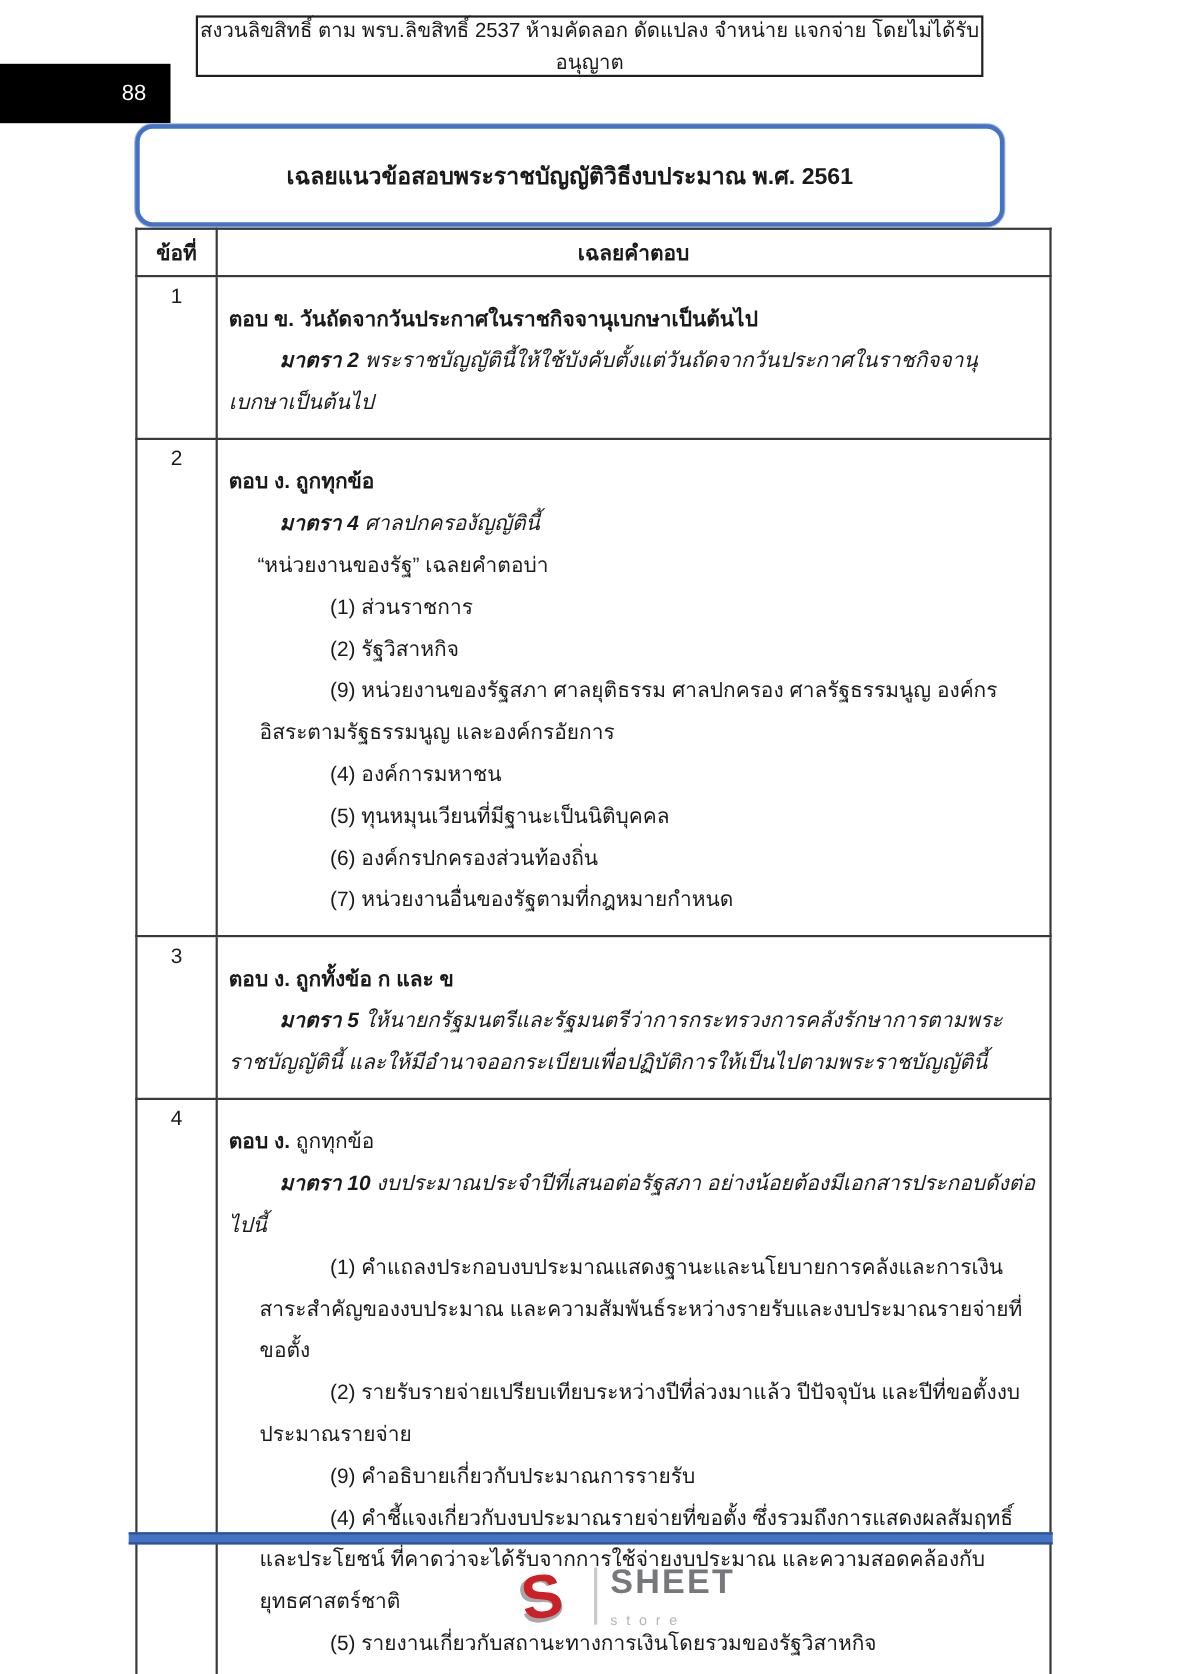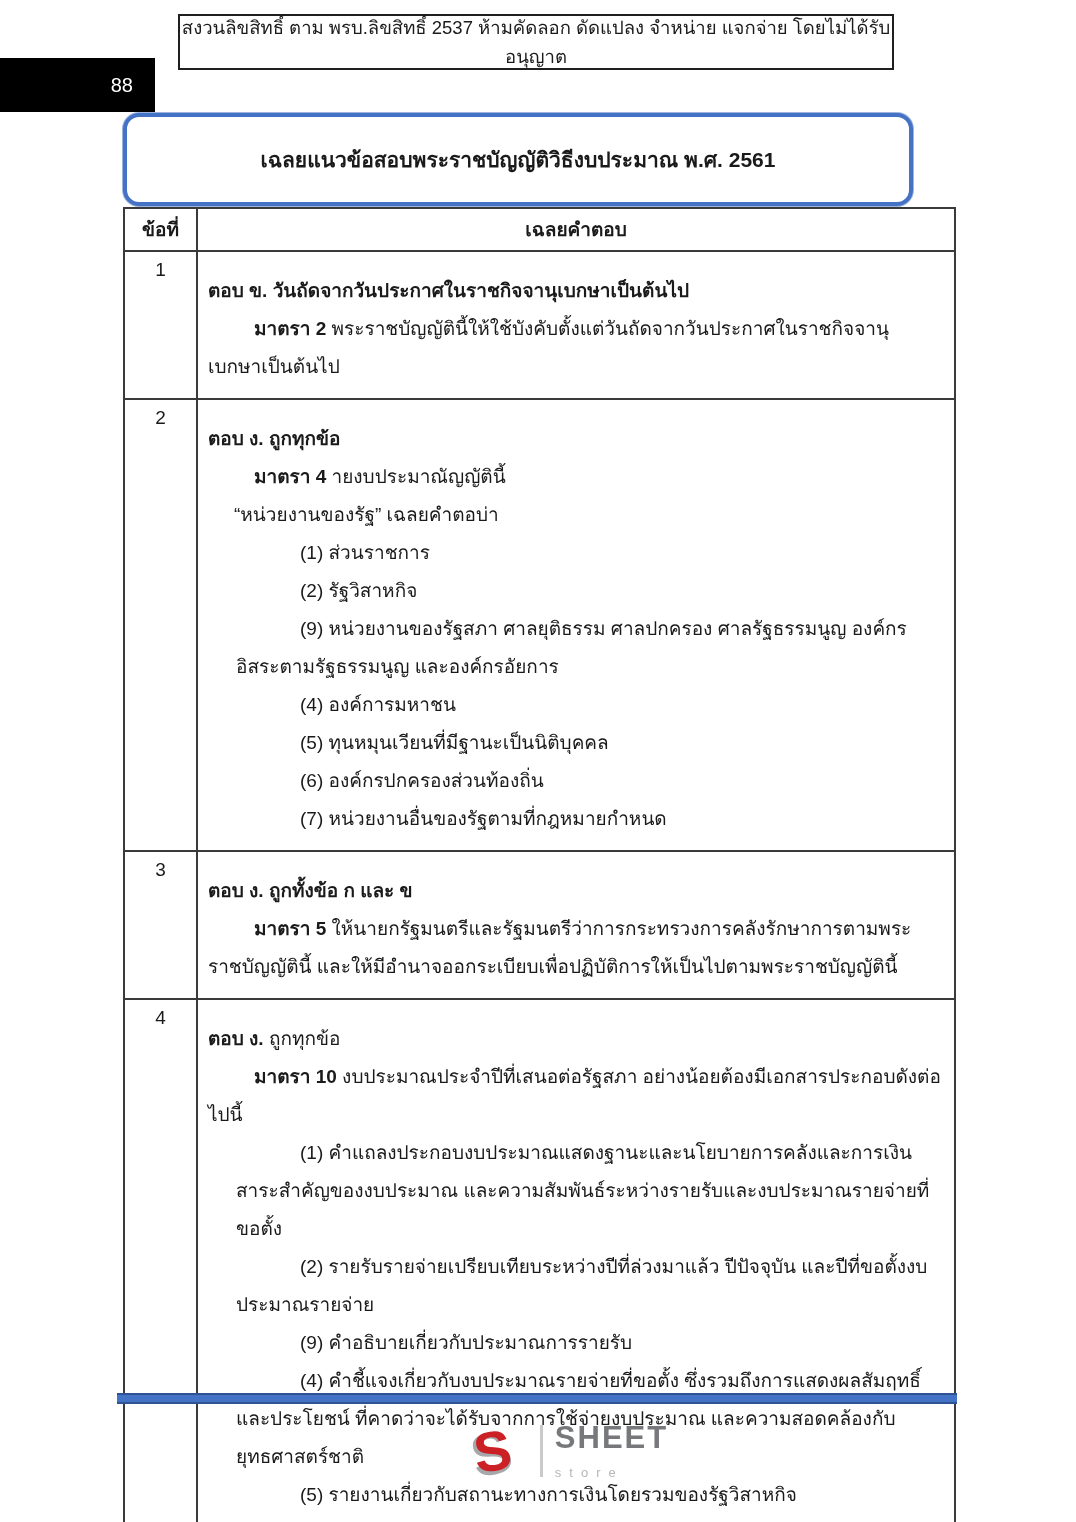--- a/index.html
+++ b/index.html
@@ -52,21 +52,21 @@
   th.col-no{width:73px;}
   td.col-no{
     text-align:center;font-size:19px;padding-top:7px;
   }
   td.col-ans{
     padding:20px 12px 12px 10px;font-size:19px;line-height:2.0;
   }
   .para{margin:0;text-align:left;}
   .para b{font-weight:bold;}
   .indent-none{text-indent:0;}
-  .indent-matra{text-indent:46px;}
+  .indent-matra{text-indent:46px;font-style:italic;}
   .indent-quote{text-indent:26px;}
   .indent-item{text-indent:64px;margin-left:28px;}
   
   .footer-line{
     position:absolute;left:117px;top:1393px;width:840px;height:11px;
     background:var(--accent-blue);
     border-top:2px solid var(--accent-blue-dark);
     border-bottom:2px solid var(--accent-blue-dark);
   }
   .logo{
@@ -111,21 +111,21 @@
         <td class="col-no">1</td>
         <td class="col-ans">
           <p class="para indent-none"><b>ตอบ ข. วันถัดจากวันประกาศในราชกิจจานุเบกษาเป็นต้นไป</b></p>
           <p class="para indent-matra"><b>มาตรา 2</b><span> พระราชบัญญัตินี้ให้ใช้บังคับตั้งแต่วันถัดจากวันประกาศในราชกิจจานุเบกษาเป็นต้นไป</span></p>
         </td>
       </tr>
       <tr>
         <td class="col-no">2</td>
         <td class="col-ans">
           <p class="para indent-none"><b>ตอบ ง. ถูกทุกข้อ</b></p>
-          <p class="para indent-matra"><b>มาตรา 4</b><span> ายงบประมาณัญญัตินี้</span></p>
+          <p class="para indent-matra"><b>มาตรา 4</b><span> ศาลปกครองัญญัตินี้</span></p>
           <p class="para indent-quote"><span>“หน่วยงานของรัฐ” เฉลยคำตอบ่า</span></p>
           <p class="para indent-item"><span>(1) ส่วนราชการ</span></p>
           <p class="para indent-item"><span>(2) รัฐวิสาหกิจ</span></p>
           <p class="para indent-item"><span>(9) หน่วยงานของรัฐสภา ศาลยุติธรรม ศาลปกครอง ศาลรัฐธรรมนูญ องค์กรอิสระตามรัฐธรรมนูญ และองค์กรอัยการ</span></p>
           <p class="para indent-item"><span>(4) องค์การมหาชน</span></p>
           <p class="para indent-item"><span>(5) ทุนหมุนเวียนที่มีฐานะเป็นนิติบุคคล</span></p>
           <p class="para indent-item"><span>(6) องค์กรปกครองส่วนท้องถิ่น</span></p>
           <p class="para indent-item"><span>(7) หน่วยงานอื่นของรัฐตามที่กฎหมายกำหนด</span></p>
         </td>
       </tr>

